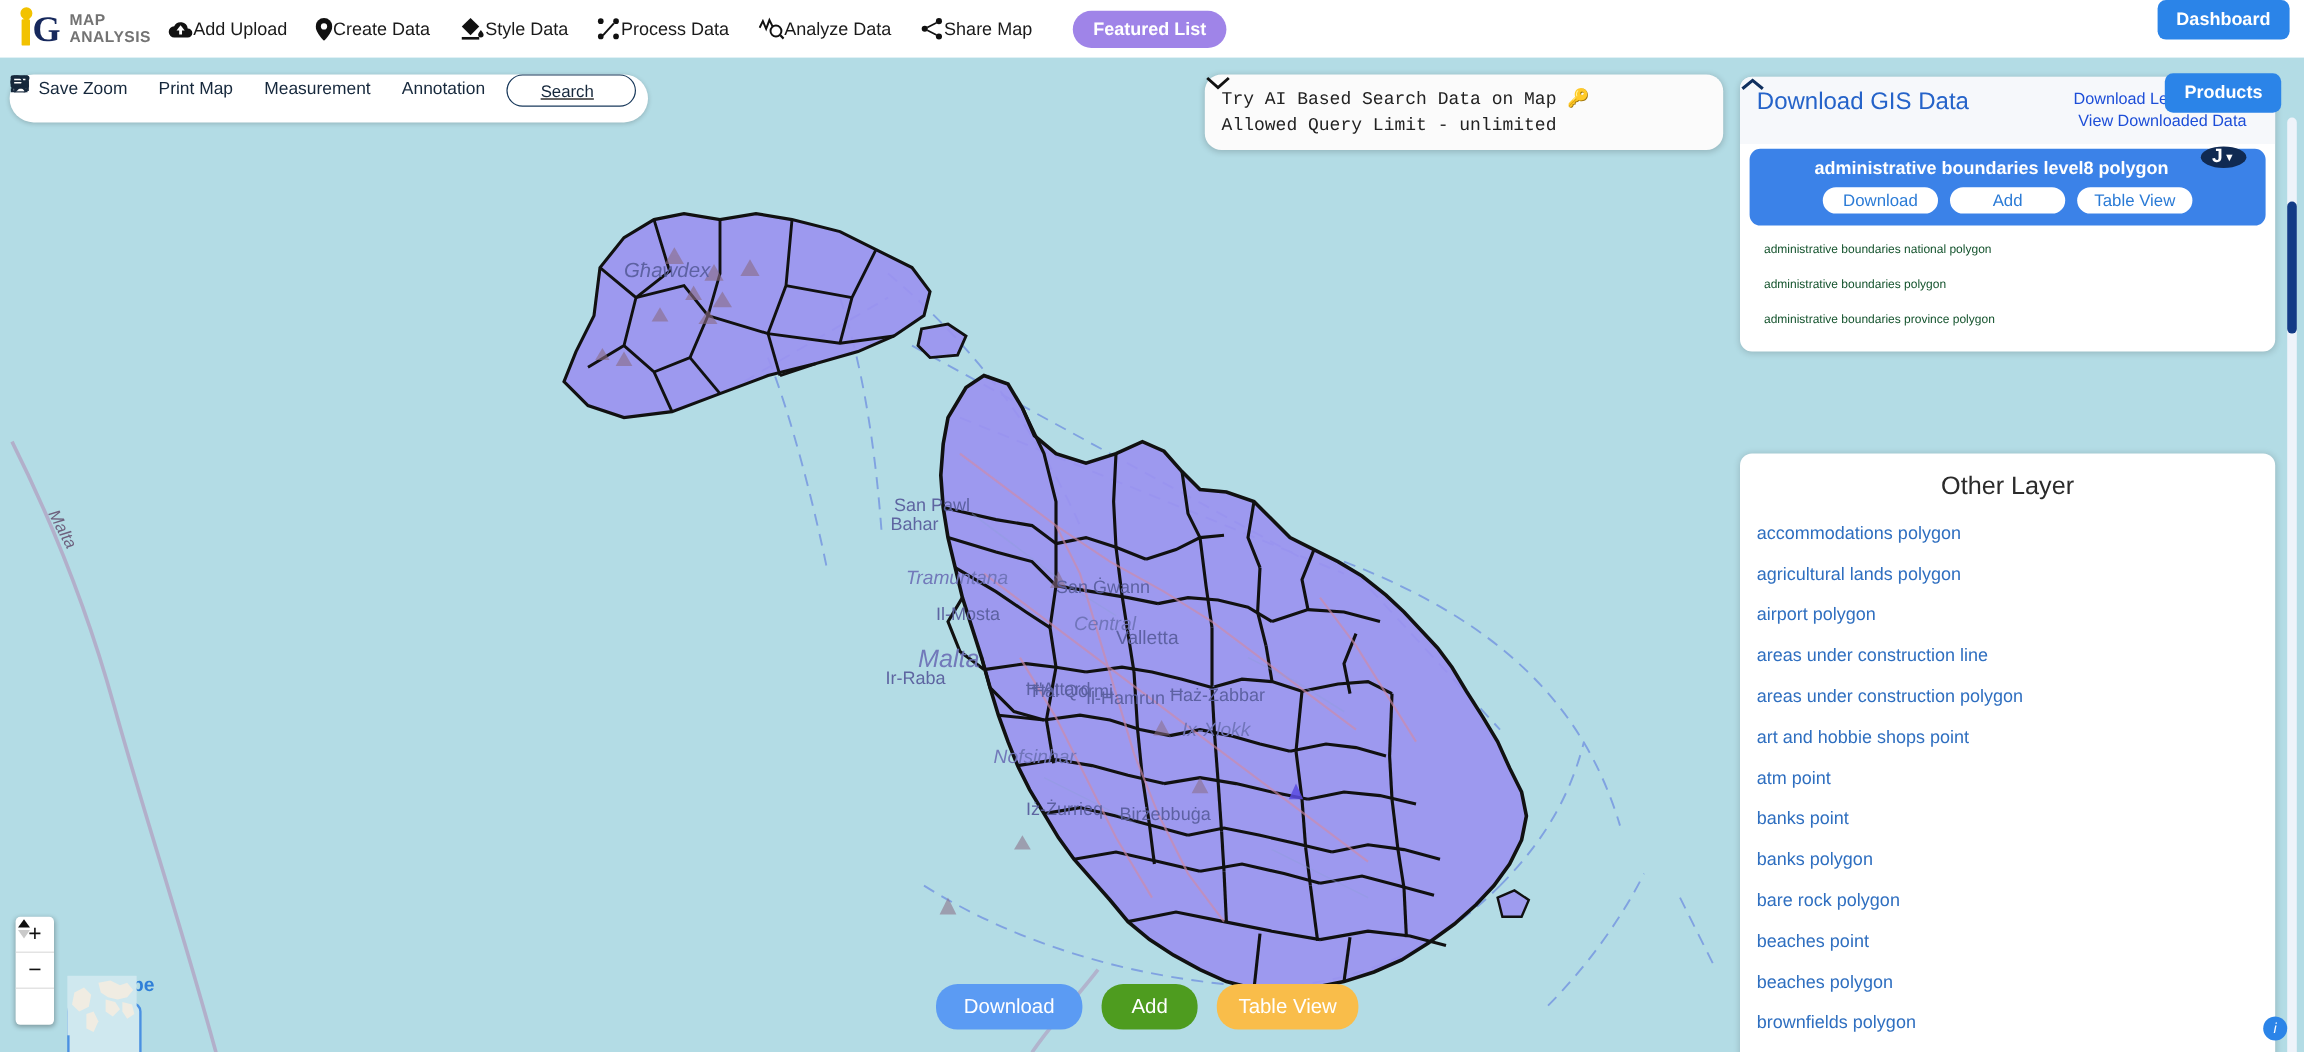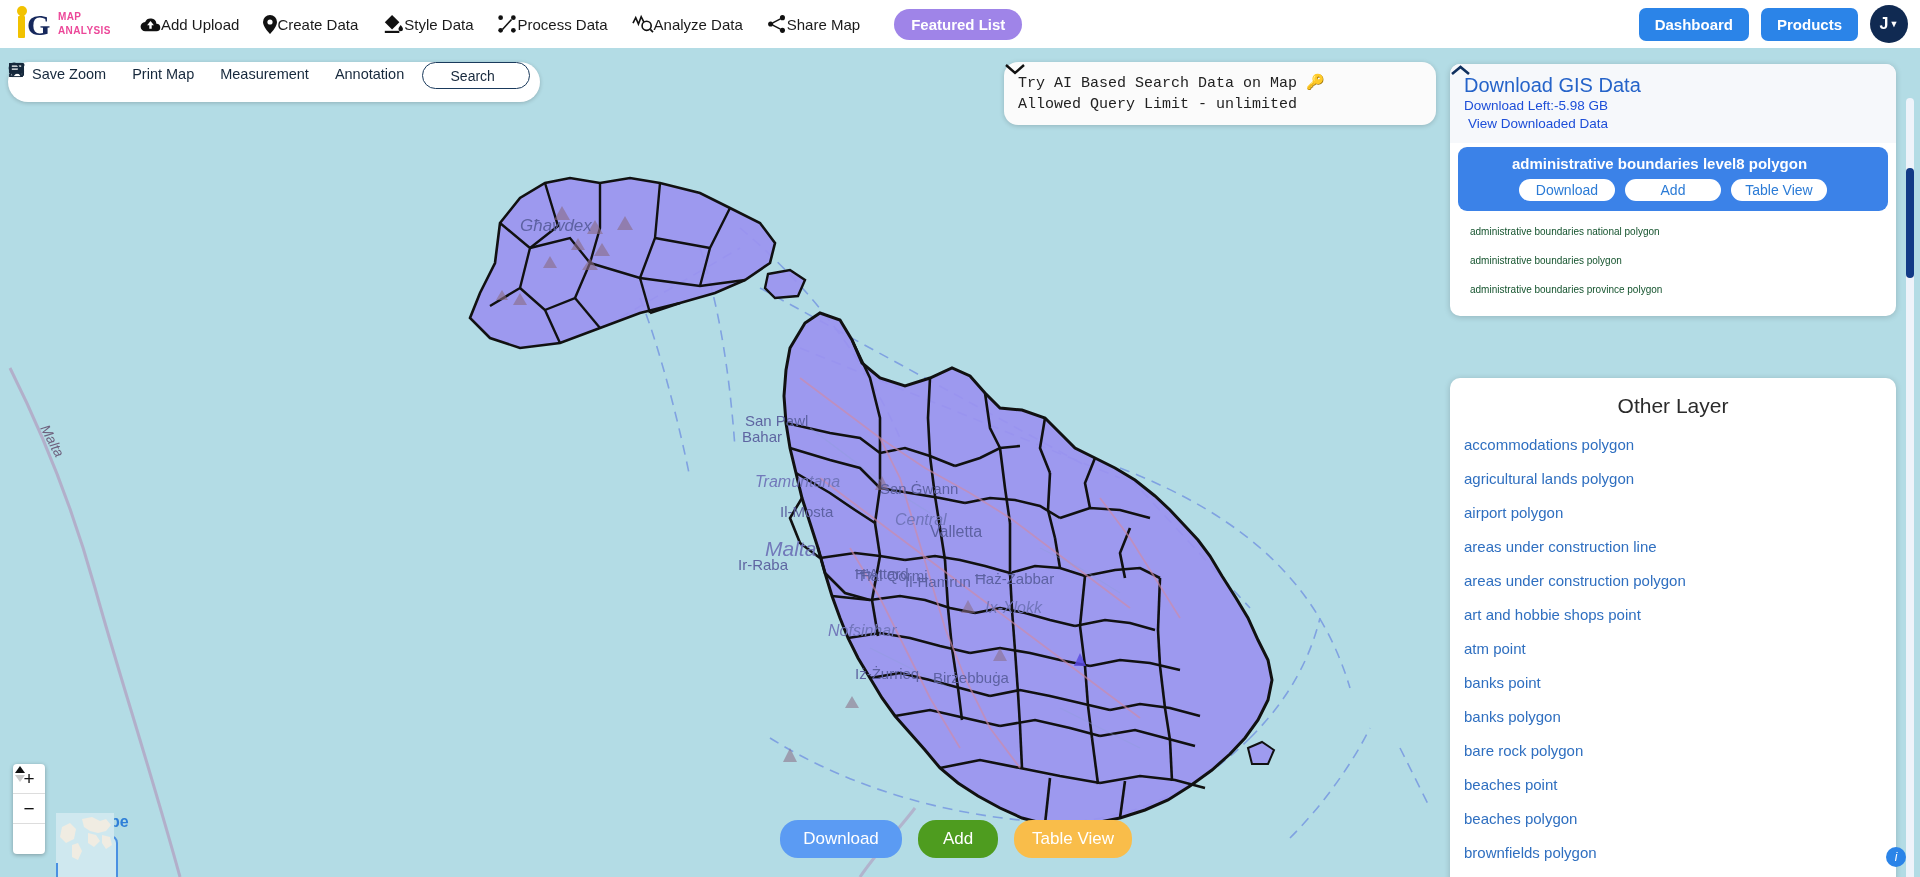--- a/index.html
+++ b/index.html
@@ -26,36 +26,36 @@
   .logo-idot {
     position: absolute; left: 7px; top: 2px; width: 10px; height: 10px;
     background: #f2c200; border-radius: 50% 50% 50% 0; transform: rotate(-45deg);
   }
   .logo-g {
     position: absolute; left: 17px; top: 8px;
     font-size: 30px; font-weight: bold; color: #16285c;
     font-family: "Liberation Serif", serif; line-height: 26px;
   }
   .logo-text { display: flex; flex-direction: column; line-height: 14px; }
-  .logo-text span { color: #ec4899; font-size: 10px; font-weight: bold; letter-spacing: .4px; }
+  .logo-text span { color: #737373; font-size: 13px; font-weight: bold; letter-spacing: .4px; }
 
   .navitems { display: flex; align-items: center; gap: 0px; margin-left: 8px; }
   .navitem {
     display: flex; align-items: center; justify-content: center;
     padding: 2px 12px; cursor: pointer; min-width: 72px;
   }
   .navitem .ic { height: 20px; display: flex; align-items: center; justify-content: center; color: #1a1a1a; }
   .navitem .lb { font-size: 15px; color: #1a1a1a; white-space: nowrap; margin-top: 1px; }
 
   .featured-btn {
     margin-left: 22px; background: #9f84e8; color: #ffffff;
     font-size: 15px; font-weight: bold; padding: 7px 17px;
     border-radius: 16px; cursor: pointer; white-space: nowrap;
   }
-  .nav-right { position: absolute; right: 12px; top: 0; height: 48px; display: flex; align-items: center; gap: 12px; }
+  .nav-right { position: absolute; right: 12px; top: 0; height: 48px; display: flex; align-items: center; gap: 28px; flex-direction: column; }
   .btn-blue {
     background: #2b84e8; color: #fff; font-size: 15px; font-weight: bold;
     padding: 8px 16px; border-radius: 7px; cursor: pointer; white-space: nowrap;
   }
   .avatar {
     width: 38px; height: 38px; border-radius: 50%; background: #102a52;
     color: #fff; display: flex; align-items: center; justify-content: center;
     font-size: 16px; font-weight: bold; cursor: pointer; gap: 1px;
   }
   .avatar .car { font-size: 9px; }
@@ -71,21 +71,21 @@
   .map-toolbar {
     position: absolute; left: 8px; top: 14px; height: 40px;
     background: #fff; border-radius: 20px; display: flex; align-items: flex-start;
     padding: 0 10px; gap: 4px; box-shadow: 0 1px 4px rgba(0,0,0,.2); z-index: 30;
   }
   .mt-item { display: flex; align-items: center; gap: 6px; padding: 4px 8px; cursor: pointer; }
   .mt-item .lb { font-size: 14.5px; color: #16283c; white-space: nowrap; }
   .mt-search {
     margin-left: 6px; border: 1px solid #1a3a5c; border-radius: 16px;
     height: 27px; width: 108px; display: flex; align-items: center;
-    justify-content: center; gap: 7px; cursor: text;
+    justify-content: center; gap: 7px; cursor: text; text-decoration: underline;
   }
   .mt-search .ph { font-size: 14px; color: #16283c; }
 
   
   .ai-box {
     position: absolute; left: 1004px; top: 14px; width: 432px; min-height: 63px;
     background: #fbfbfb; border-radius: 14px; display: flex; align-items: center;
     padding: 8px 14px; box-shadow: 0 1px 5px rgba(0,0,0,.18); z-index: 30;
   }
   .ai-lines { flex: 1; font-family: Liberation Mono, monospace; }
@@ -93,22 +93,22 @@
   .ai-key { color: #e0c64a; }
   .ai-chev { color: #111; font-size: 20px; padding-left: 10px; cursor: pointer; }
 
   
   .panel-gis {
     position: absolute; left: 1450px; top: 16px; width: 446px;
     background: #ffffff; border-radius: 10px; box-shadow: 0 1px 6px rgba(0,0,0,.18);
     z-index: 30; overflow: hidden;
   }
   .gis-head {
-    display: flex; align-items: flex-start; justify-content: flex-start;
-    padding: 10px 14px 10px 14px; background: #f6f8fb; flex-direction: column;
+    display: flex; align-items: flex-start; justify-content: space-between;
+    padding: 10px 14px 10px 14px; background: #f6f8fb;
   }
   .gis-title { font-size: 20px; color: #2563c9; }
   .gis-meta { text-align: right; line-height: 18px; }
   .gis-meta div { font-size: 13.5px; color: #1d4ed8; }
   .gis-chev { color: #10305f; font-size: 19px; margin-left: 10px; cursor: pointer; line-height: 20px; }
 
   .gis-list { padding: 4px 8px 12px 8px; }
   .gis-row-sel {
     background: #3b82e8; border-radius: 9px; padding: 8px 12px 10px 12px; margin-bottom: 6px;
   }

